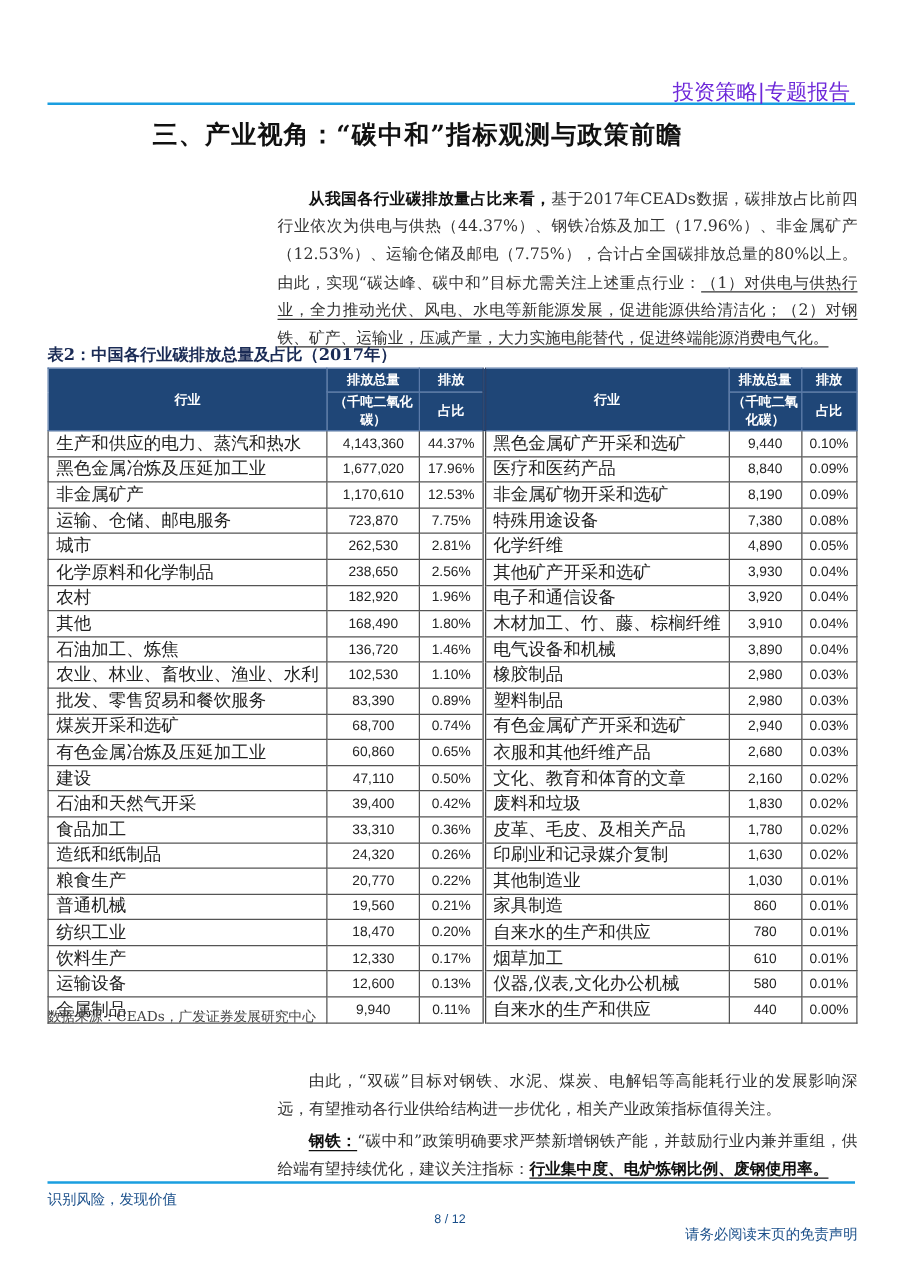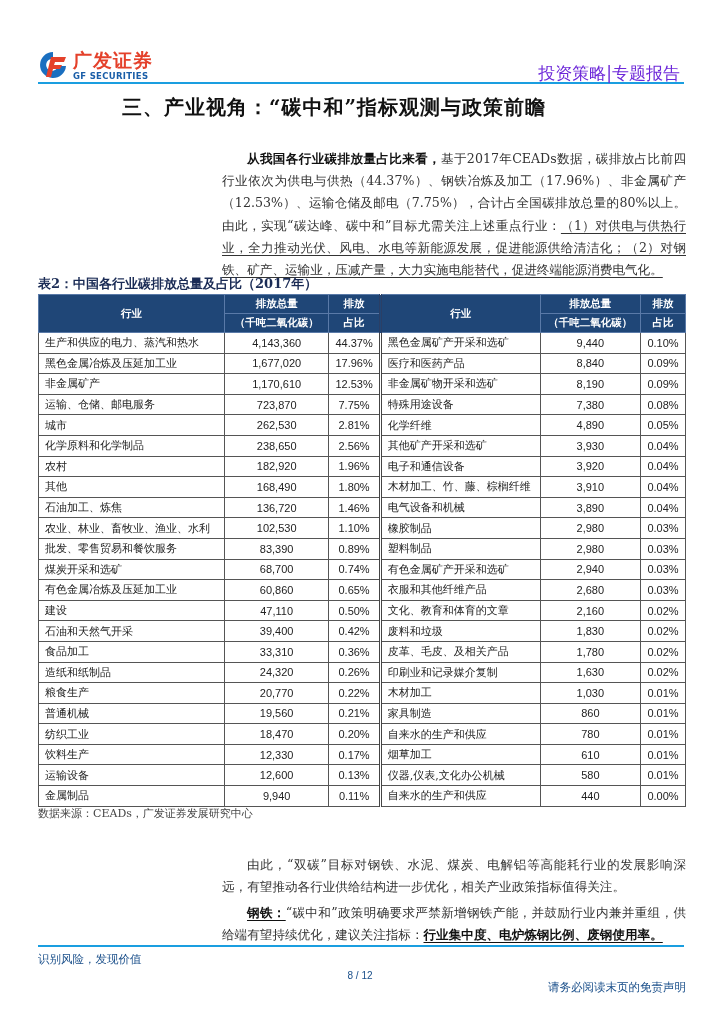--- a/index.html
+++ b/index.html
@@ -16,42 +16,34 @@
   .para .lead { font-weight:bold; color:#111; }
   .para .u { text-decoration:underline; text-underline-offset:3px; }
   .para .ub { text-decoration:underline; font-weight:bold; color:#111; text-underline-offset:3px; }
   .p1 { top:148px; text-indent:25px; }
   .p2 { top:854px; text-indent:25px; }
   .p3 { top:902px; text-indent:25px; }
   .table-title { position:absolute; left:38px; top:275px; font-size:13px; font-weight:bold; color:#1a2b55; }
   table.data { position:absolute; left:38px; top:294px; width:648px; border-collapse:collapse; font-size:10.5px; }
   table.data th { background:#1f4677; color:#fff; font-weight:bold; font-size:10.5px; height:16px; border:1px solid #5a7aa8; padding:1px; }
   table.data td { border:1px solid #555; height:19.6px; padding:0 6px; color:#222; white-space:nowrap; }
-  table.data td.name { text-align:left; font-size:11px; }
+  table.data td.name { text-align:left; font-size:14px; }
   table.data td.v { text-align:center; font-family:"Liberation Sans", sans-serif; font-size:11px; }
   table.data td.sep { border-left:3px double #444; }
   table.data th.sep { border-left:3px double #2a3f66; }
   .source { position:absolute; left:38px; top:806px; font-size:11px; color:#444; }
   .footer-line { position:absolute; left:38px; top:945px; width:646px; border-top:2px solid #1a9ee0; }
   .footer-left { position:absolute; left:38px; top:952px; font-family:Liberation Serif, serif; font-size:11.5px; color:#1a4f8a; }
   .footer-right { position:absolute; right:38px; top:952px; font-family:Liberation Serif, serif; font-size:11.5px; color:#1a4f8a;margin-top:28px; }
   .pageno { position:absolute; left:0; width:720px; top:970px; text-align:center; font-family:"Liberation Sans", sans-serif; font-size:10px; color:#1a4f8a; }
 </style>
 </head>
 <body>
 
 <div class="header">
-  <div class="logo">
-    <svg class="logo-mark" viewBox="0 0 30 30">
-      <path d="M15 2 A13 13 0 1 0 28 16 L20 16 A6 6 0 1 1 15 9 Z" fill="#1a6fc0"></path>
-      <path d="M13 7 L28 7 L26 12 L17 12 L16 15 L24 15 L22 19 L15 19 L13 27 L8 27 Z" fill="#e4412b"></path>
-    </svg>
-    <span class="logo-cn">广发证券</span>
-    <span class="logo-en">GF SECURITIES</span>
-  </div>
   <div class="header-right">投资策略|专题报告</div>
 </div>
 
 <div class="section-title">三、产业视角：“碳中和”指标观测与政策前瞻</div>
 
 <div class="para p1"><span class="lead">从我国各行业碳排放量占比来看，</span><span>基于2017年CEADs数据，碳排放占比前四行业依次为供电与供热（44.37%）、钢铁冶炼及加工（17.96%）、非金属矿产（12.53%）、运输仓储及邮电（7.75%），合计占全国碳排放总量的80%以上。由此，实现“碳达峰、碳中和”目标尤需关注上述重点行业：</span><span class="u">（1）对供电与供热行业，全力推动光伏、风电、水电等新能源发展，促进能源供给清洁化；（2）对钢铁、矿产、运输业，压减产量，大力实施电能替代，促进终端能源消费电气化。</span></div>
 
 <div class="table-title">表2：中国各行业碳排放总量及占比（2017年）</div>
 
 <table class="data">
@@ -213,21 +205,21 @@
         <td class="v">24,320</td>
         <td class="v">0.26%</td>
         <td class="name sep">印刷业和记录媒介复制</td>
         <td class="v">1,630</td>
         <td class="v">0.02%</td>
       </tr>
       <tr>
         <td class="name">粮食生产</td>
         <td class="v">20,770</td>
         <td class="v">0.22%</td>
-        <td class="name sep">木材加工</td>
+        <td class="name sep">其他制造业</td>
         <td class="v">1,030</td>
         <td class="v">0.01%</td>
       </tr>
       <tr>
         <td class="name">普通机械</td>
         <td class="v">19,560</td>
         <td class="v">0.21%</td>
         <td class="name sep">家具制造</td>
         <td class="v">860</td>
         <td class="v">0.01%</td>

